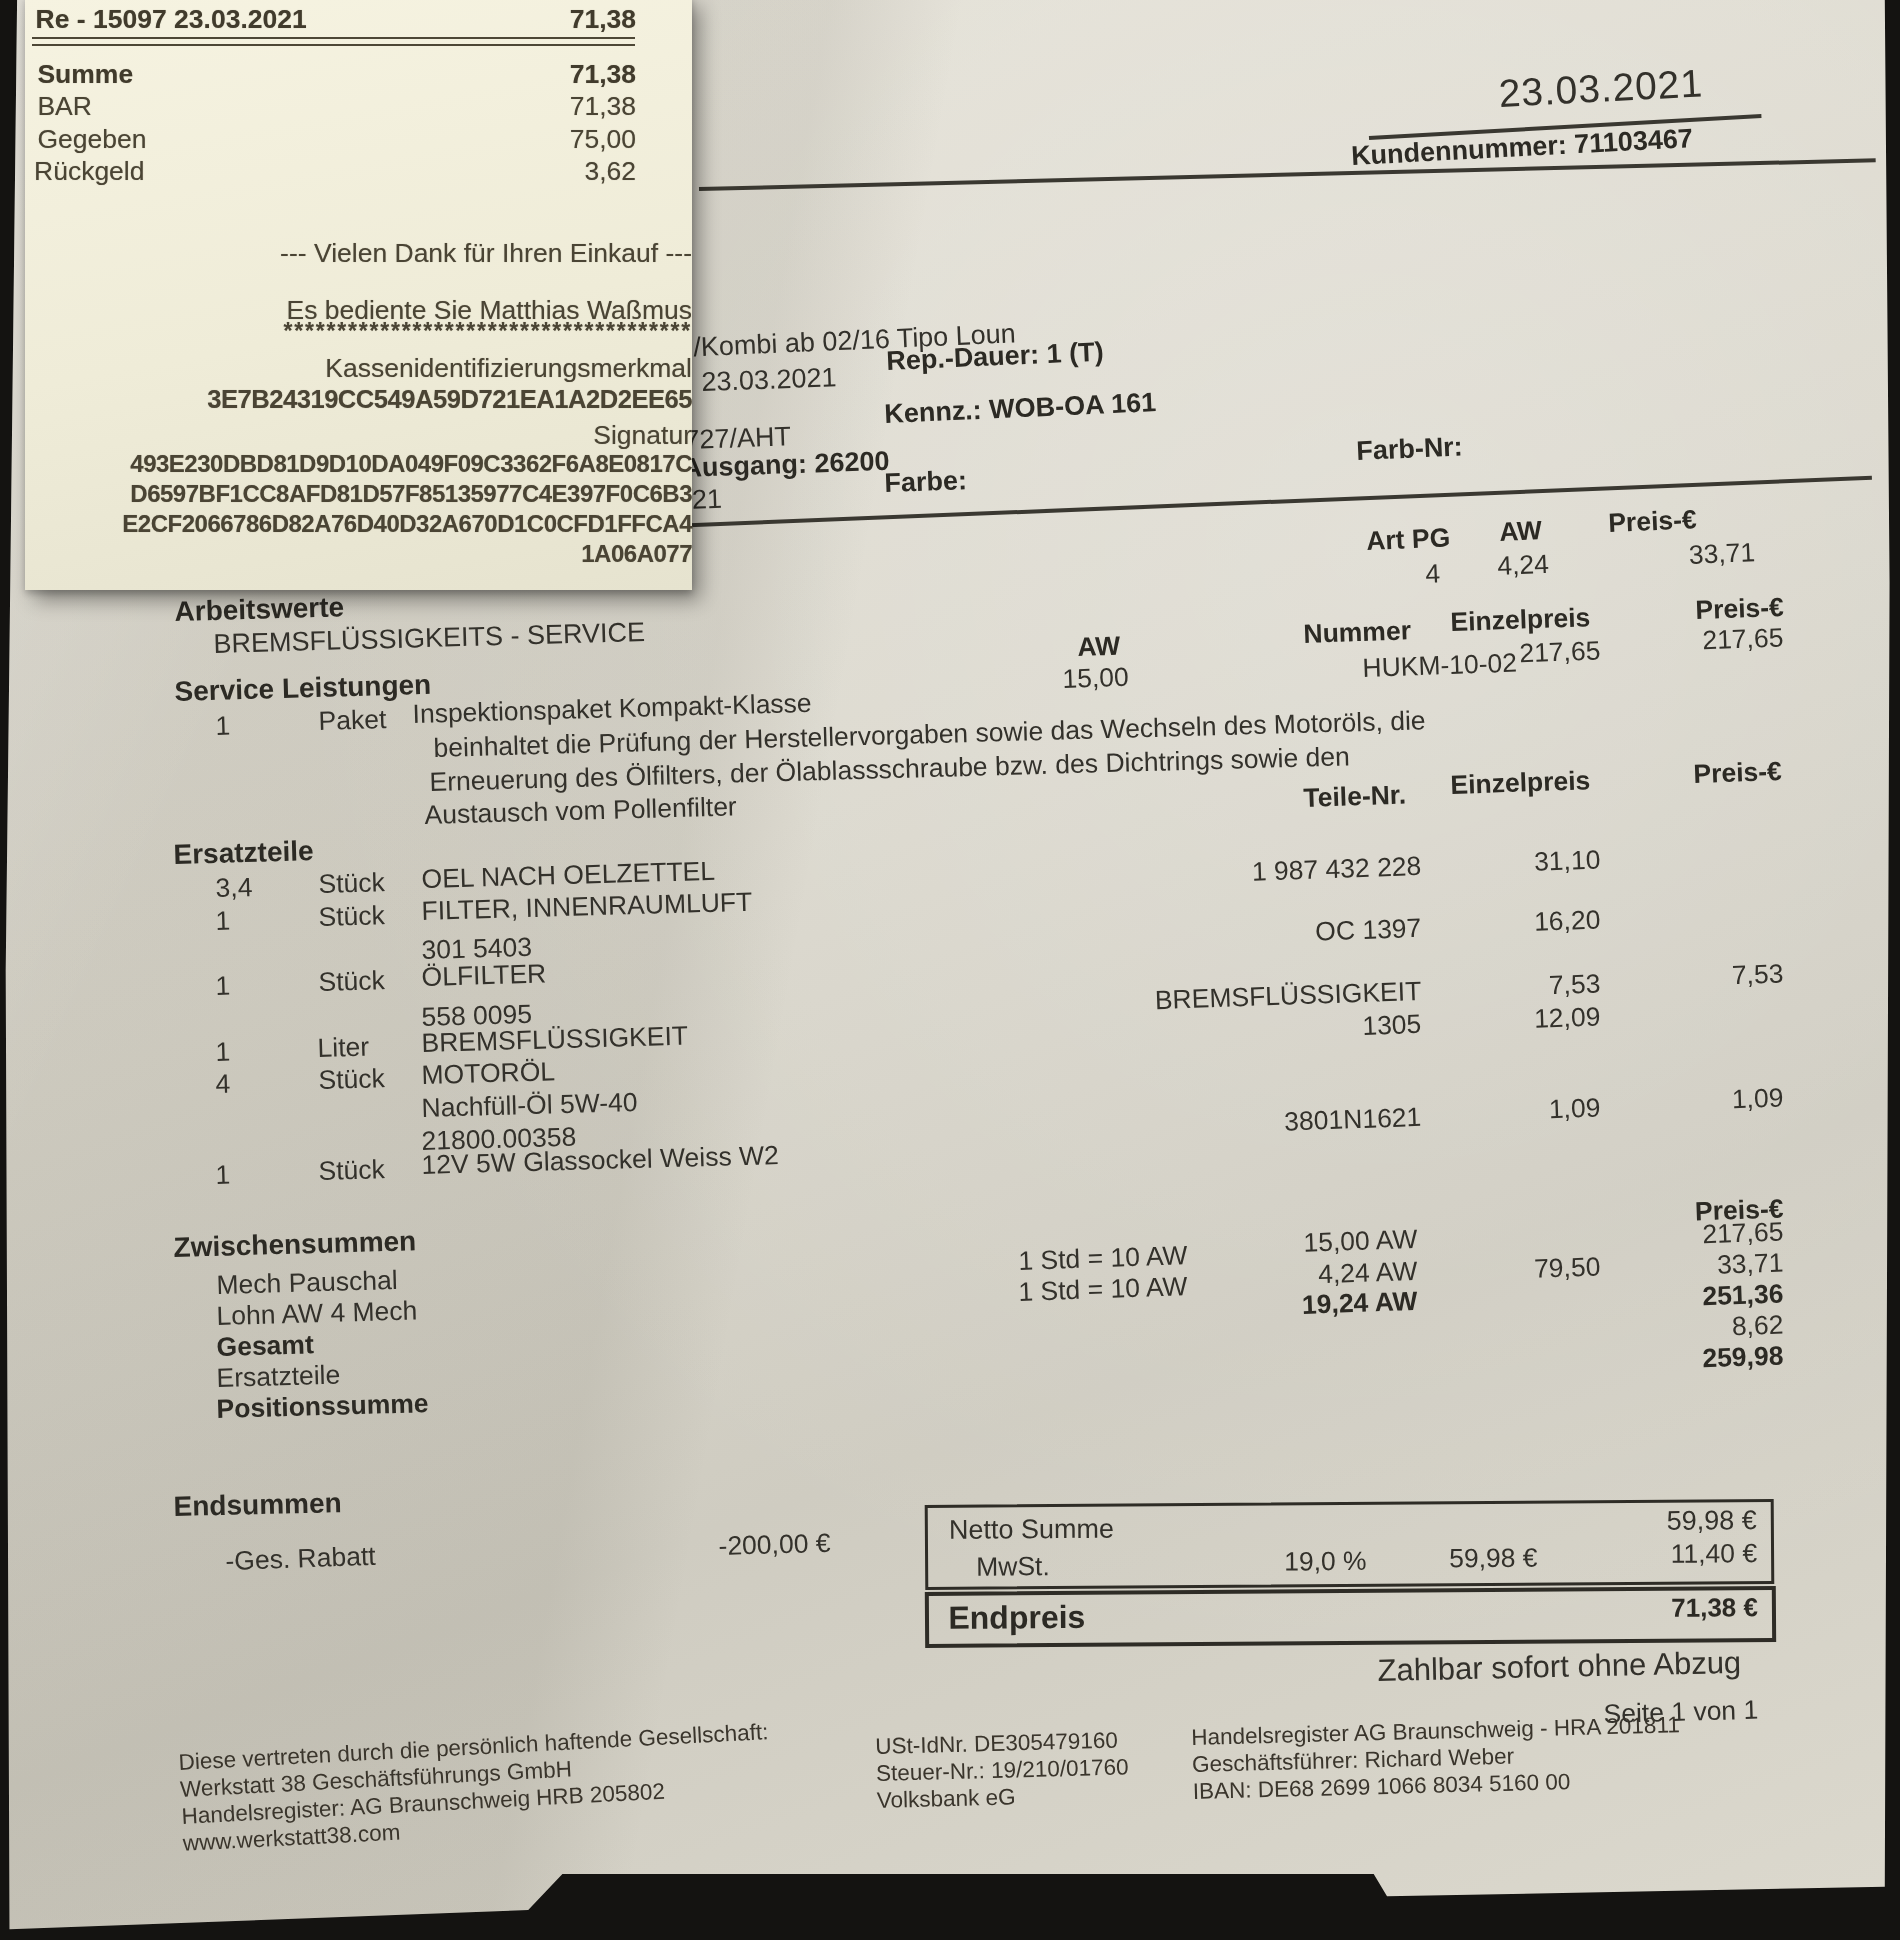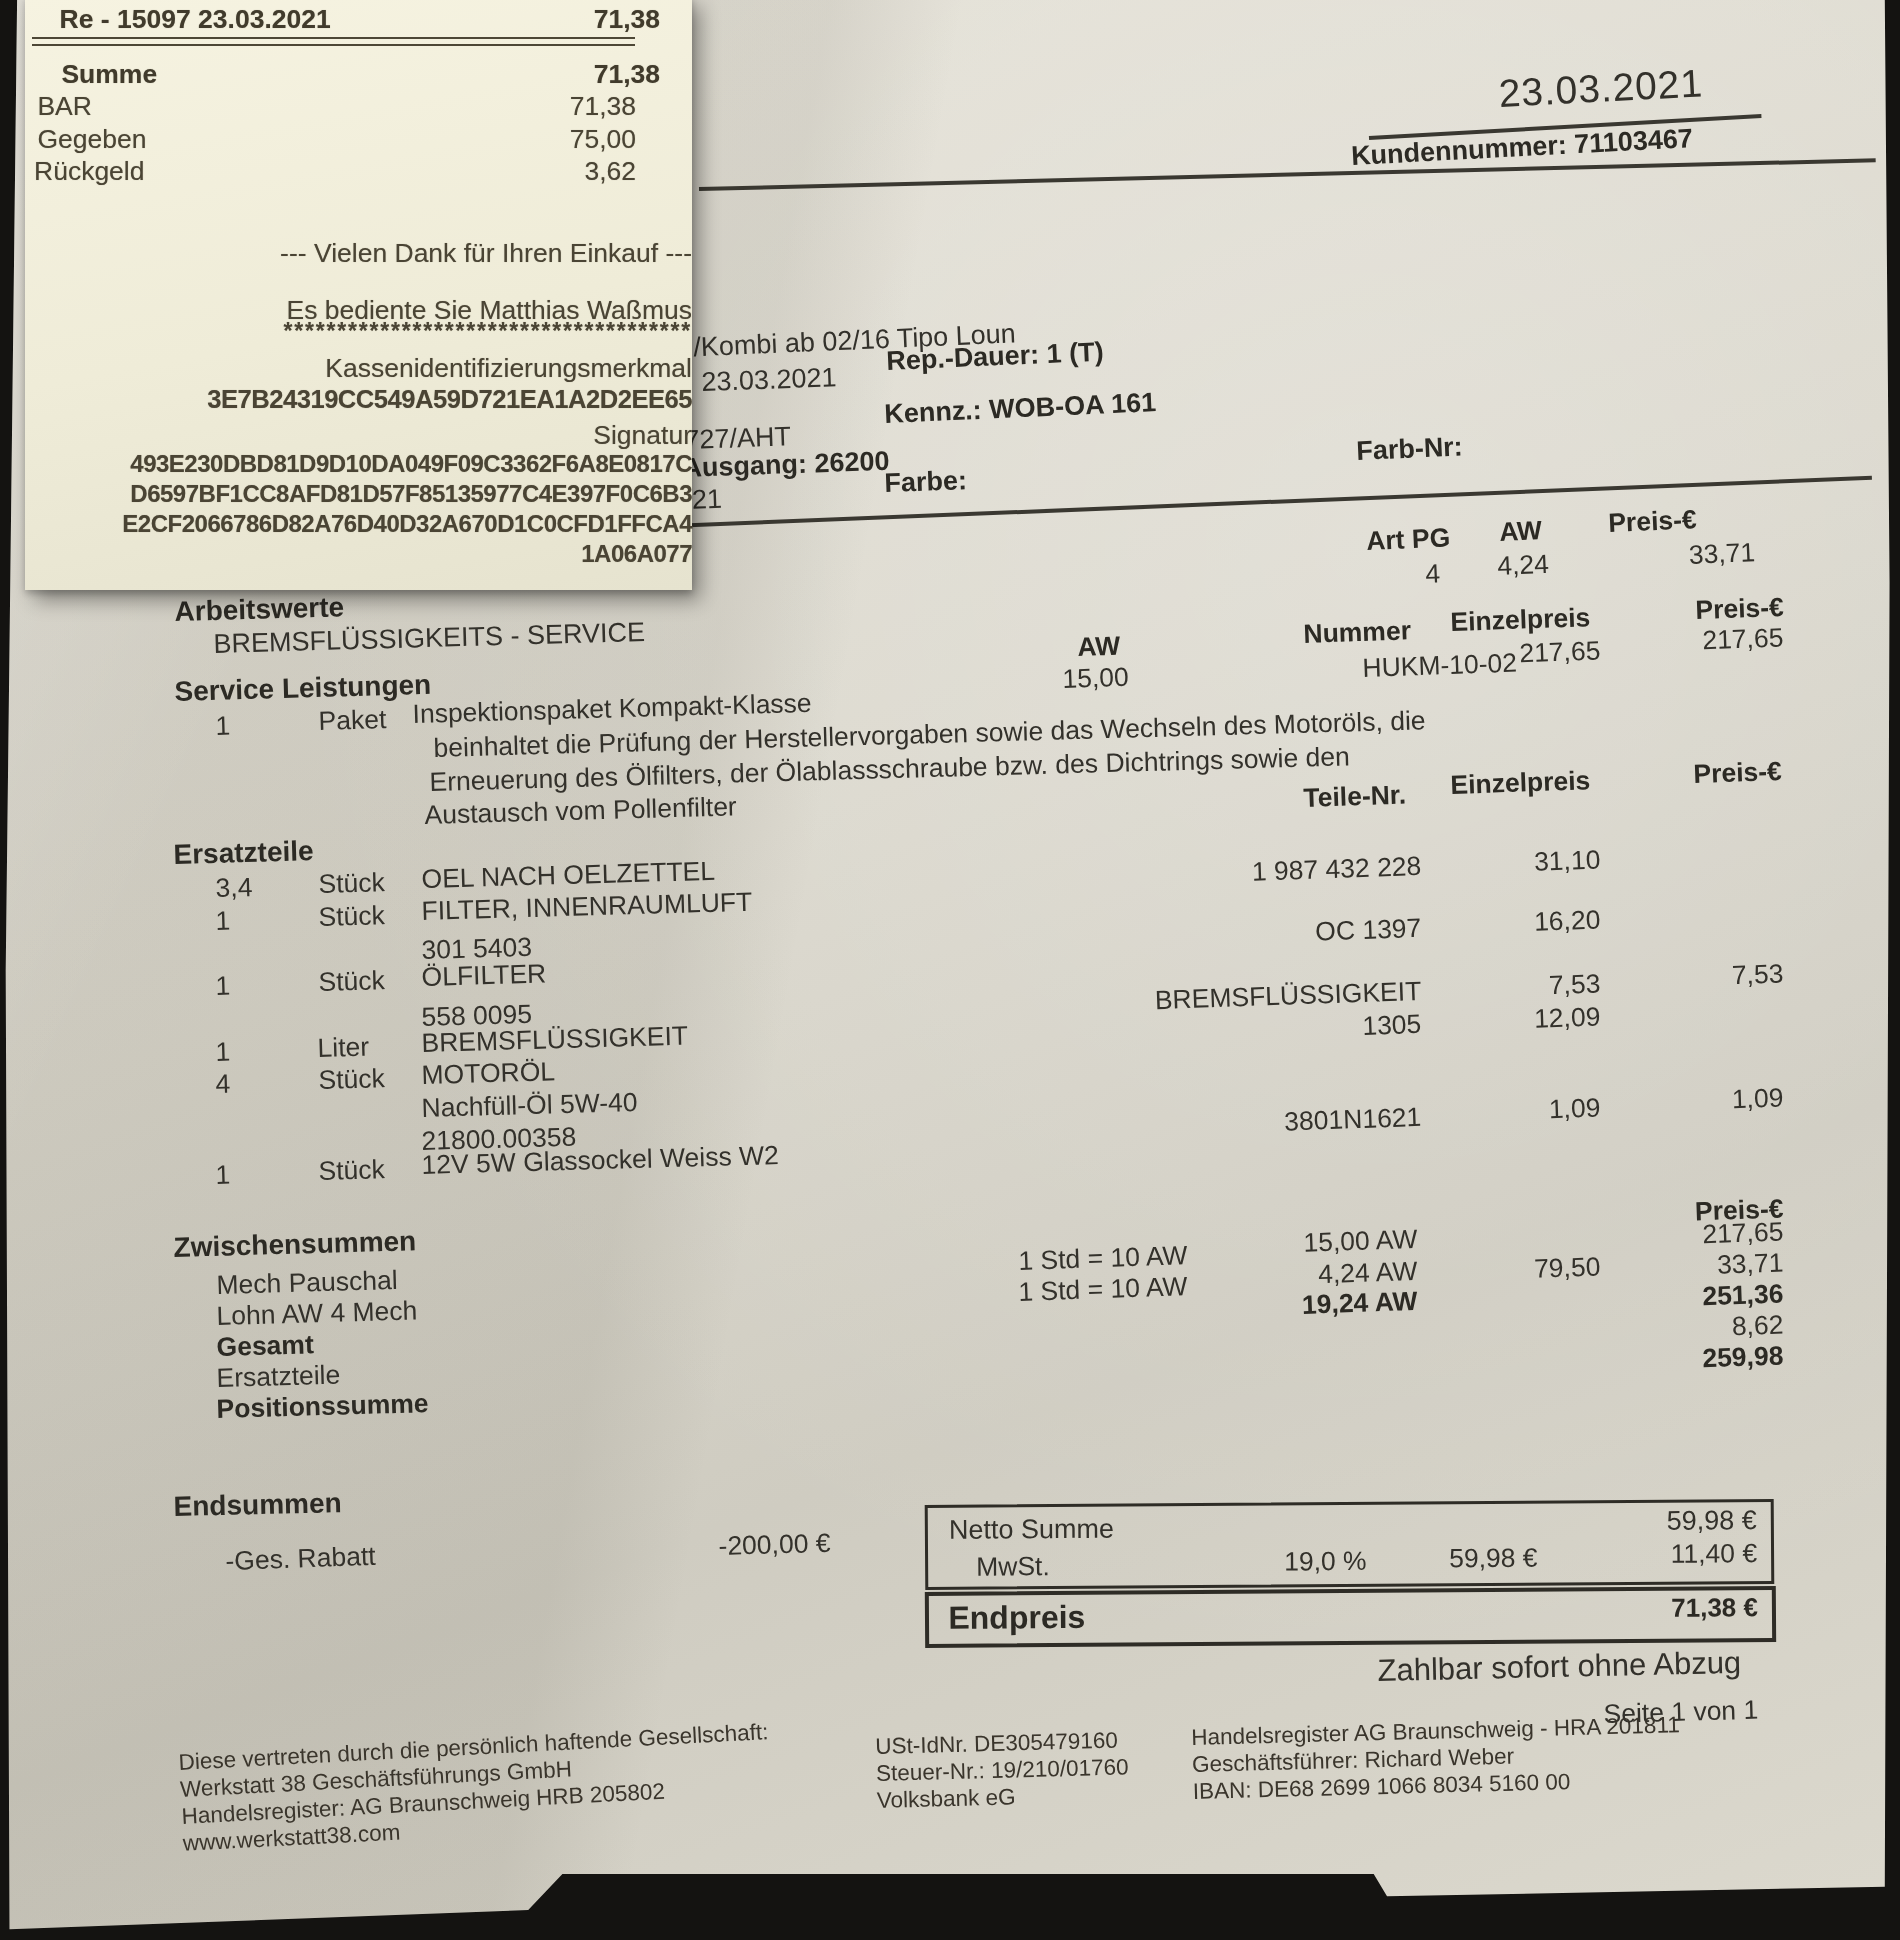--- a/index.html
+++ b/index.html
@@ -27,21 +27,21 @@
   .sl25{transform:rotate(-2.5deg);}
   .sl3{transform:rotate(-3deg);}
   .rule{position:absolute;background:#3a3831;transform-origin:left center;}
   
   .receipt{
     position:absolute;left:25px;top:-5.3px;width:667px;height:595px;
     background:linear-gradient(170deg,#f6f3e1 0%,#efecd8 55%,#e6e3cf 100%);
     box-shadow:8.8px 10.6px 19.4px rgba(0,0,0,.38), 0 3.5px 7px rgba(0,0,0,.22);
   }
   .receipt .t{color:#4a4434;text-shadow:0 0 0.9px rgba(74,68,52,.45);}
-  .receipt .b{color:#413b2c;margin-left:24px;}
+  .receipt .b{color:#413b2c;}
   .receipt .rule{background:#4d4736;}
   .rc{left:0;width:100%;text-align:right;}
   .hash{font-size:24px;letter-spacing:-0.5px;font-weight:bold;}
   
   .tbox{position:absolute;border:3.5px solid #2e2c26;transform-origin:left center;}
   .footer-block{position:absolute;color:#3a352c;font-size:22.5px;line-height:27px;transform-origin:left top;white-space:nowrap;}
 </style>
 </head>
 <body>
 

